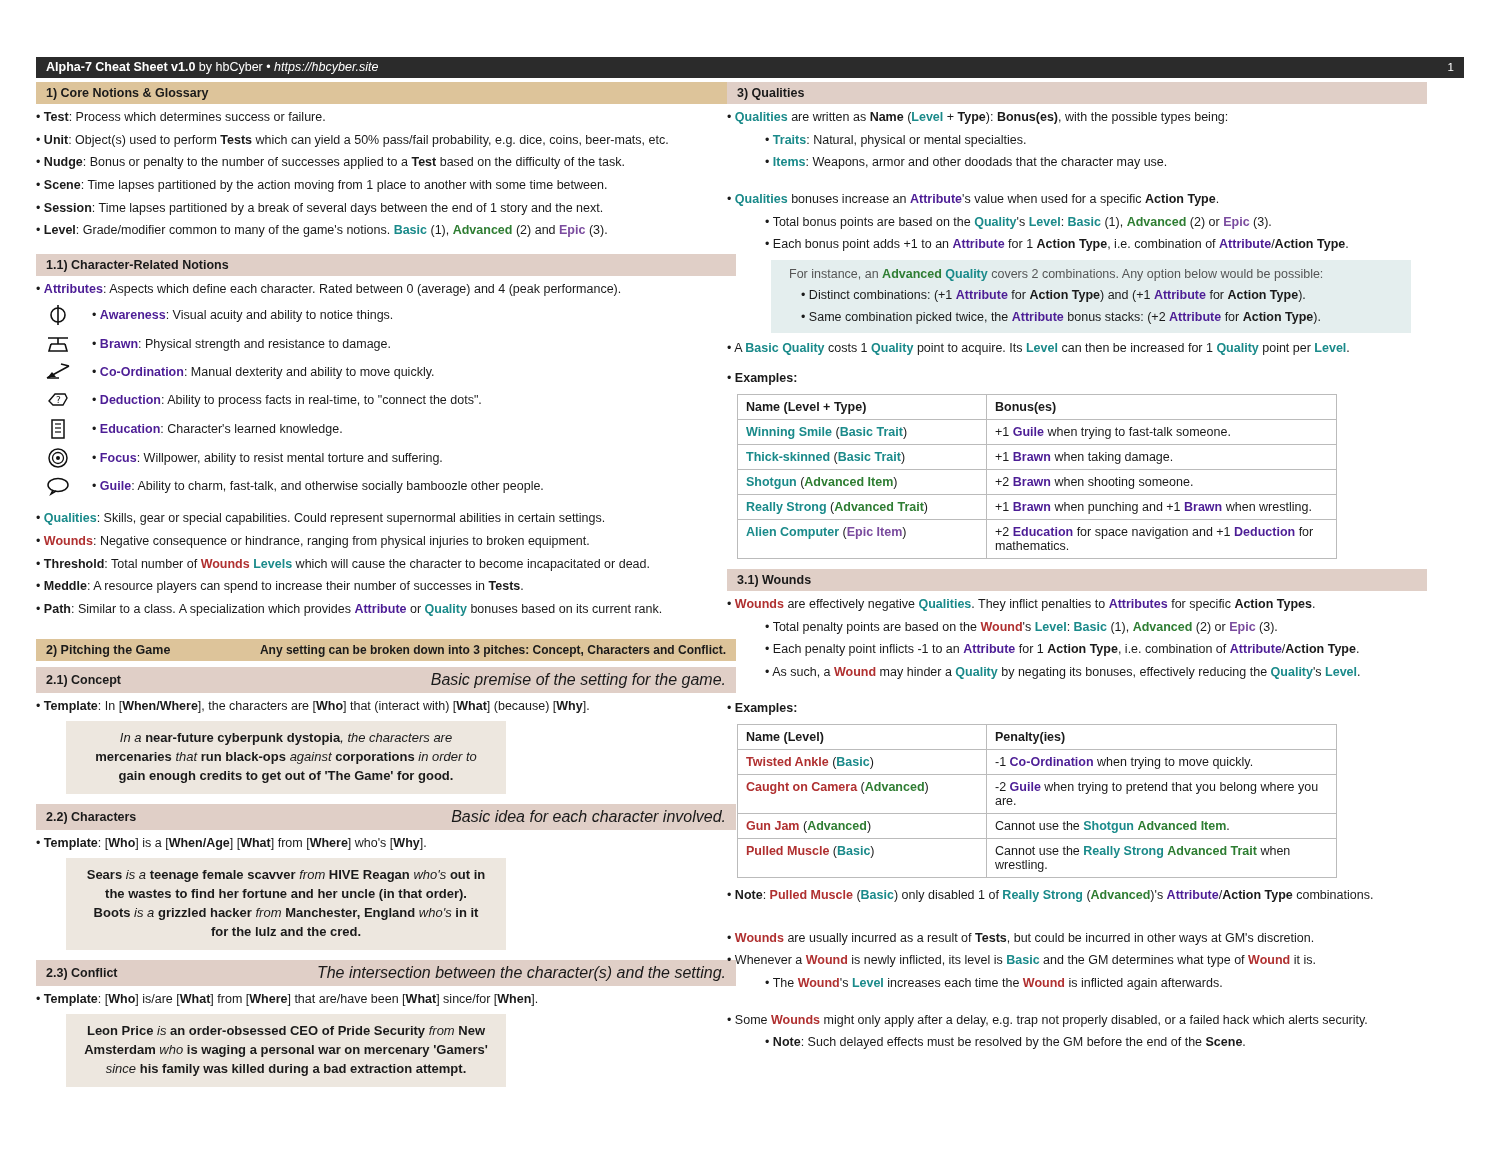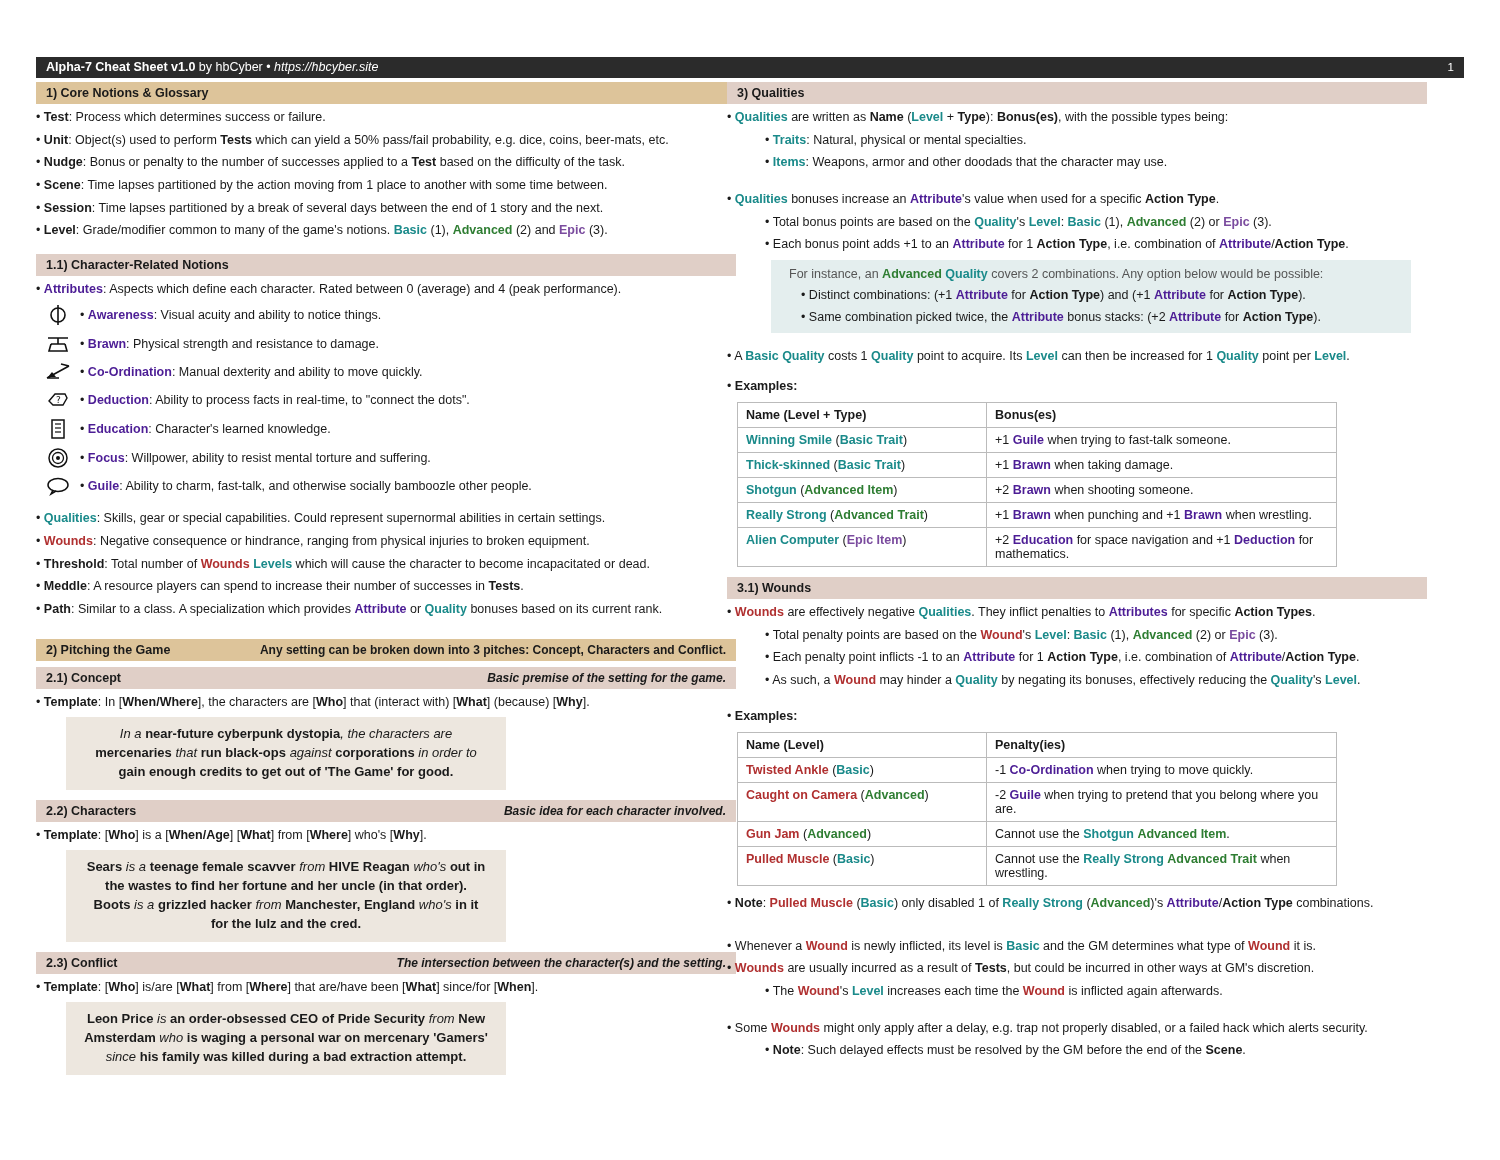--- a/index.html
+++ b/index.html
@@ -64,23 +64,23 @@
   .sec-head.split {
     display: flex;
     justify-content: space-between;
     align-items: center;
   }
   .sec-head .sub {
     font-weight: bold;
     font-size: 12px;
   }
   .sec-head .note-right {
-    font-weight: bold;
+    font-weight: normal;
     font-style: italic;
-    font-size: 12px;
+    font-size: 16px;
   }
 
   ul { margin: 0; padding: 0; list-style: none; }
   li { margin: 0 0 7px 0; line-height: 1.25; }
   .l1 { padding-left: 10px; text-indent: -10px; }
   .l2 { padding-left: 48px; text-indent: -10px; }
   .bullet::before { content: "• "; }
   .bullet2::before { content: "• "; }
 
   b { font-weight: bold; }
@@ -97,39 +97,39 @@
     align-items: center;
     margin: 0 0 7px 0;
     line-height: 1.2;
   }
   .attr-icon {
     width: 44px;
     min-width: 44px;
     text-align: center;
     color: #111;
   }
-  .attr-text { flex: 1; }
+  .attr-text { flex: 1; margin-left: 12px; }
   .attr-text::before { content: "• "; }
 
   .quote-box {
     background: #ede7df;
     padding: 8px 14px;
     margin: 4px 0 10px 30px;
     width: 440px;
     box-sizing: border-box;
     text-align: center;
     line-height: 1.45;
     font-size: 13px;
   }
   .it { font-style: italic; }
 
   .callout {
     background: #e4eeee;
     padding: 7px 12px 7px 18px;
-    margin: 2px 0 8px 44px;
+    margin: 2px 0 0 44px;
     width: 640px;
     box-sizing: border-box;
   }
   .callout .cline { margin-bottom: 6px; line-height: 1.25; }
   .callout .cline:last-child { margin-bottom: 0; }
   .callout .sub::before { content: "• "; }
   .callout .sub { padding-left: 12px; }
 
   table {
     border-collapse: collapse;
@@ -433,22 +433,22 @@
       </tbody>
     </table>
 
     <ul>
       <li class="l1 bullet"><b>Note</b>: <span class="red">Pulled Muscle</span> (<span class="teal">Basic</span>) only disabled 1 of <span class="teal">Really Strong</span> (<span class="green">Advanced</span>)'s <span class="blue">Attribute</span>/<b>Action Type</b> combinations.</li>
     </ul>
 
     <div class="spacer-lg"></div>
 
     <ul>
+      <li class="l1 bullet"><span class="red">Wounds</span> are usually incurred as a result of <b>Tests</b>, but could be incurred in other ways at GM's discretion.</li>
       <li class="l1 bullet">Whenever a <span class="red">Wound</span> is newly inflicted, its level is <span class="teal">Basic</span> and the GM determines what type of <span class="red">Wound</span> it is.</li>
-      <li class="l1 bullet"><span class="red">Wounds</span> are usually incurred as a result of <b>Tests</b>, but could be incurred in other ways at GM's discretion.</li>
       <li class="l2 bullet2">The <span class="red">Wound</span>'s <span class="teal">Level</span> increases each time the <span class="red">Wound</span> is inflicted again afterwards.</li>
     </ul>
 
     <div class="spacer-md"></div>
 
     <ul>
       <li class="l1 bullet">Some <span class="red">Wounds</span> might only apply after a delay, e.g. trap not properly disabled, or a failed hack which alerts security.</li>
       <li class="l2 bullet2"><b>Note</b>: Such delayed effects must be resolved by the GM before the end of the <b>Scene</b>.</li>
     </ul>
 

